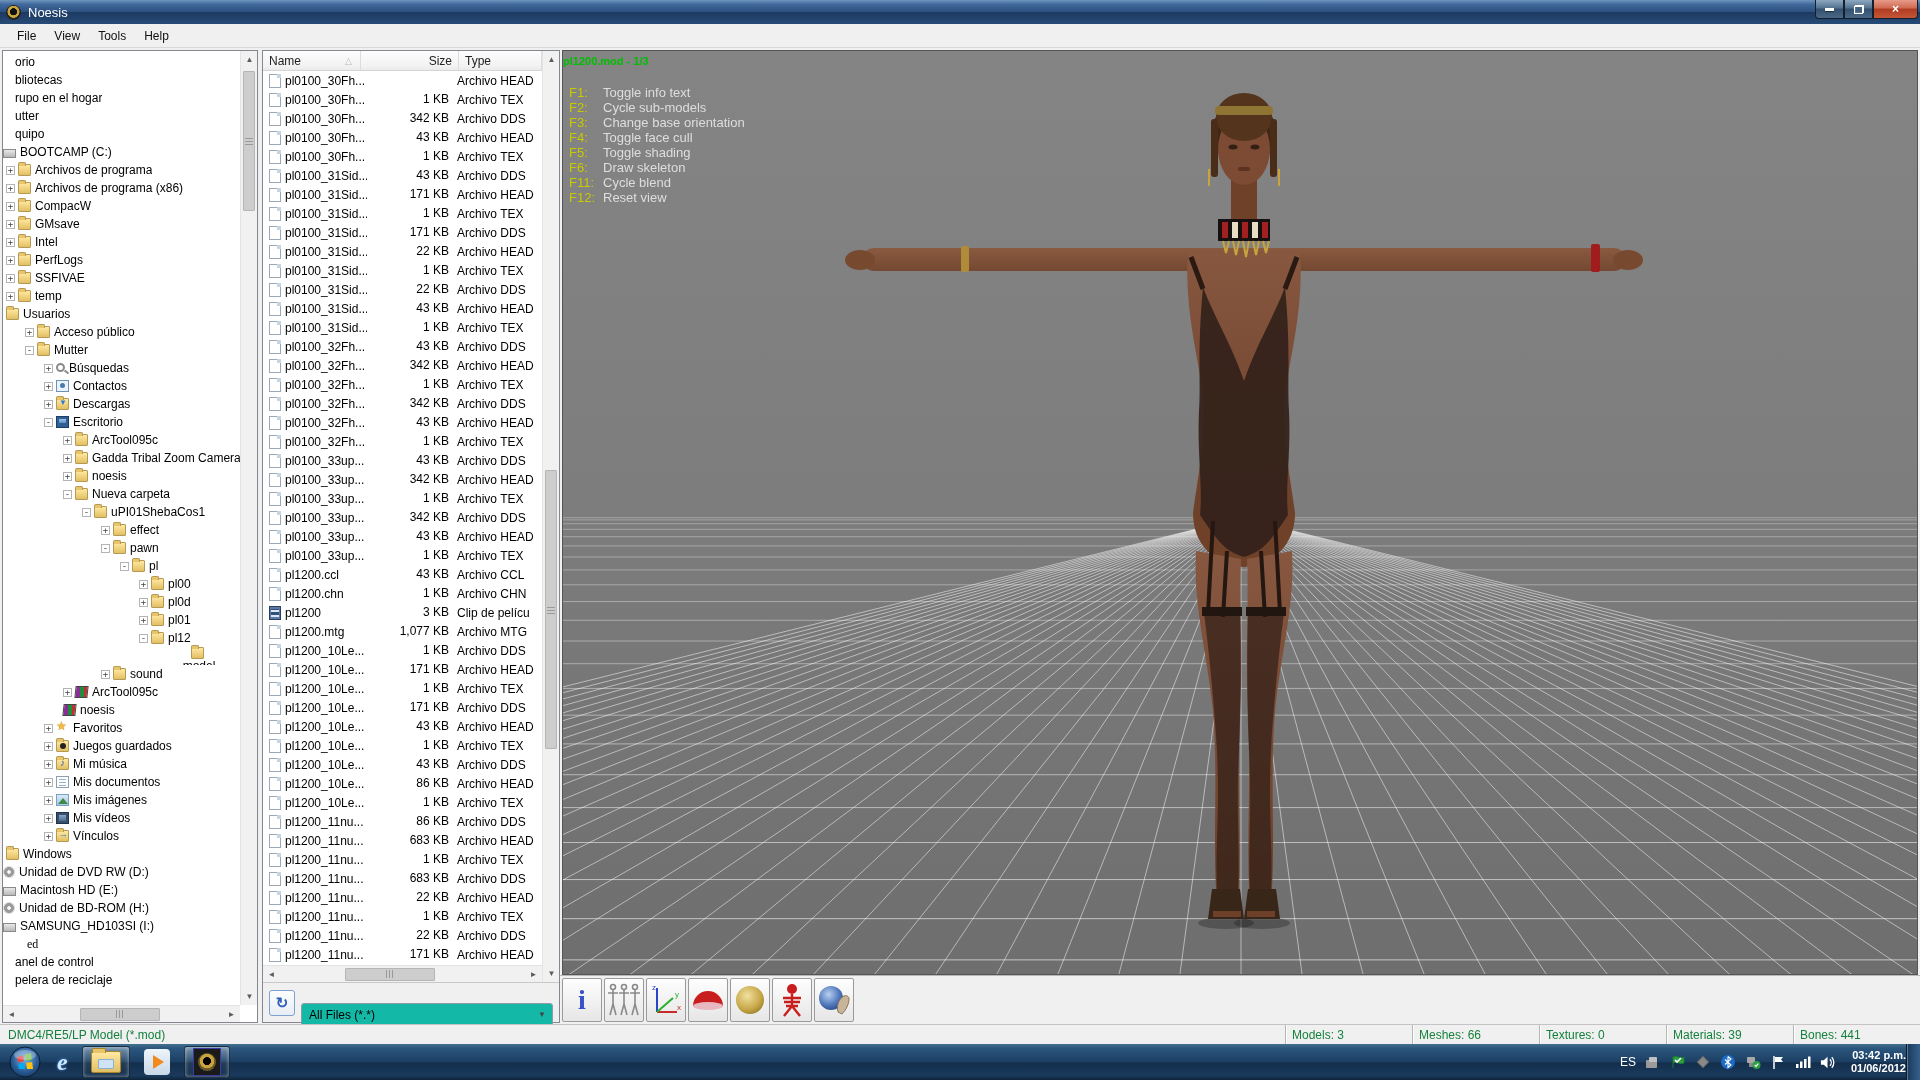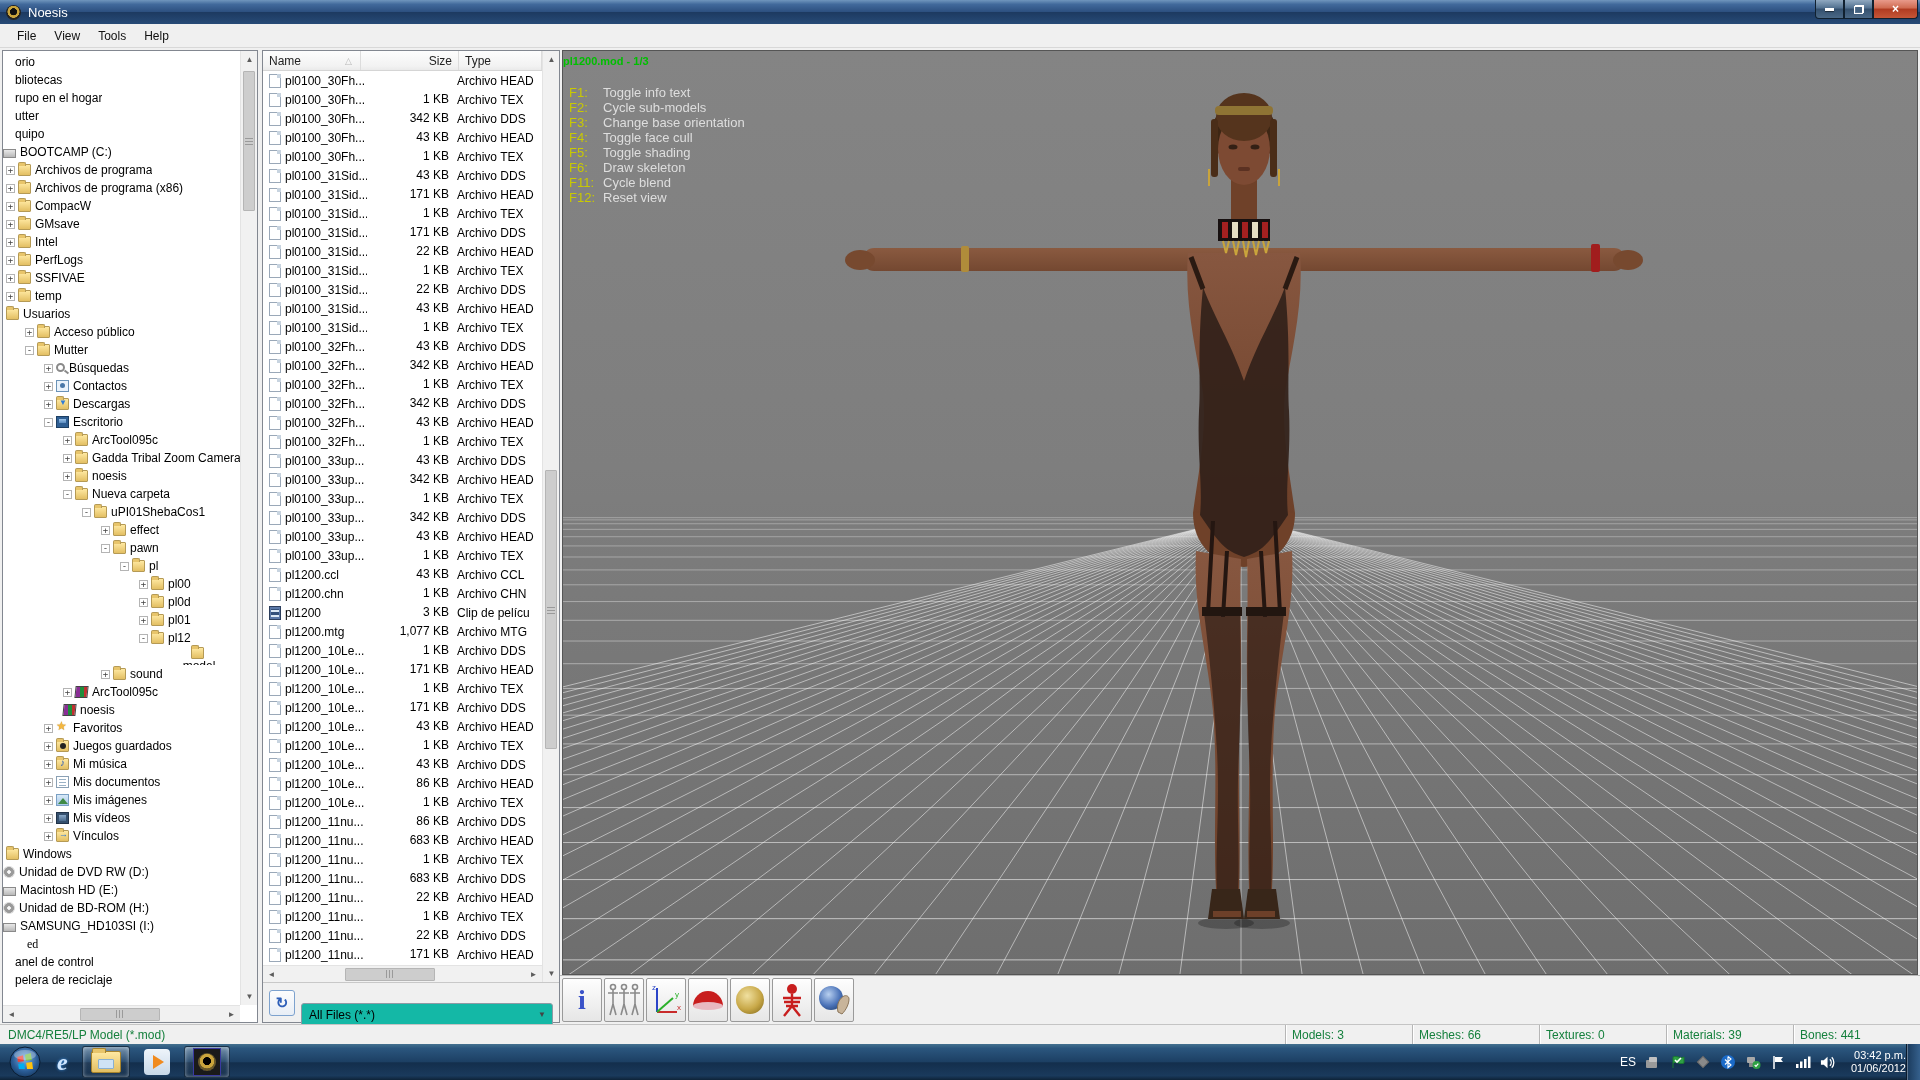--- a/index.html
+++ b/index.html
@@ -137,21 +137,21 @@
   .ie-e{font-size:24px;font-style:italic;font-weight:bold;color:#cfe6ff;text-shadow:0 0 3px #3d8fe0;font-family:"Liberation Serif",serif;}
   .explorer-ic{width:30px;height:22px;background:linear-gradient(#ffe9a2,#e3bf63);border:1px solid #a8842c;border-radius:2px;position:relative;}
   .explorer-ic:before{content:'';position:absolute;top:-4px;left:0;width:12px;height:4px;background:#e8c56b;border:1px solid #a8842c;border-bottom:none;border-radius:2px 2px 0 0;}
   .explorer-ic:after{content:'';position:absolute;left:6px;top:7px;right:6px;height:8px;background:#cfe3f5;border:1px solid #8ab0d0;border-radius:1px;}
   .wmp-ic{width:26px;height:26px;background:linear-gradient(#eef4fa,#c8d8e8);border-radius:4px;display:flex;align-items:center;justify-content:center;}
   .wmp-play{width:0;height:0;border-left:11px solid #f08a1e;border-top:7px solid transparent;border-bottom:7px solid transparent;margin-left:3px;}
   .noesis-ic{width:28px;height:28px;background:#1a1a1a;border:1px solid #3a3aa0;display:flex;align-items:center;justify-content:center;}
   .noesis-ring{width:18px;height:18px;border-radius:50%;background:radial-gradient(circle at 50% 45%,#000 0 28%,#c9a43c 32% 52%,#6a5a2a 56% 72%,#cfcfcf 76%,#222);}
   .tray{margin-left:auto;display:flex;align-items:center;gap:9px;}
   .tray-es{font-size:12px;color:#fff;}
-  .clock{text-align:right;font-size:11px;line-height:13px;color:#fff;margin-left:6px;}
+  .clock{text-align:right;font-size:11px;line-height:13px;color:#fff;margin-left:6px;font-weight:bold;}
   .show-desktop{width:14px;height:36px;background:linear-gradient(90deg,#1a3a5c,#35608c);border-left:1px solid #0a1a2c;box-shadow:inset 1px 0 0 rgba(255,255,255,.3);flex:none;}
   .tico{width:16px;height:16px;display:flex;align-items:center;justify-content:center;}
 
   
   .splitter{position:absolute;top:50px;height:973px;width:3px;background:#f0f0f0;cursor:col-resize;}
 </style>
 </head>
 <body>
 
 <div class="screen">

